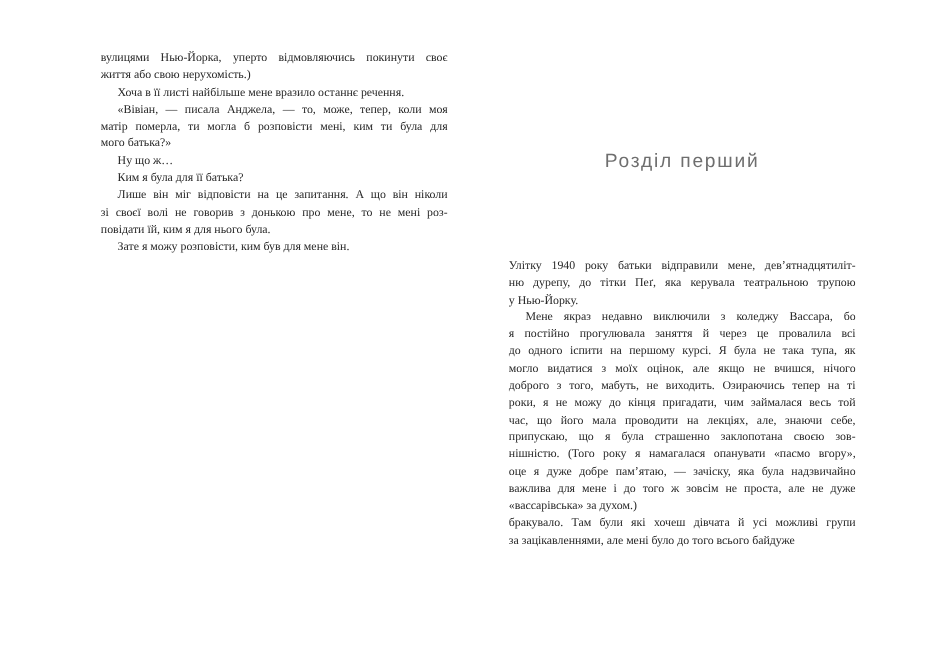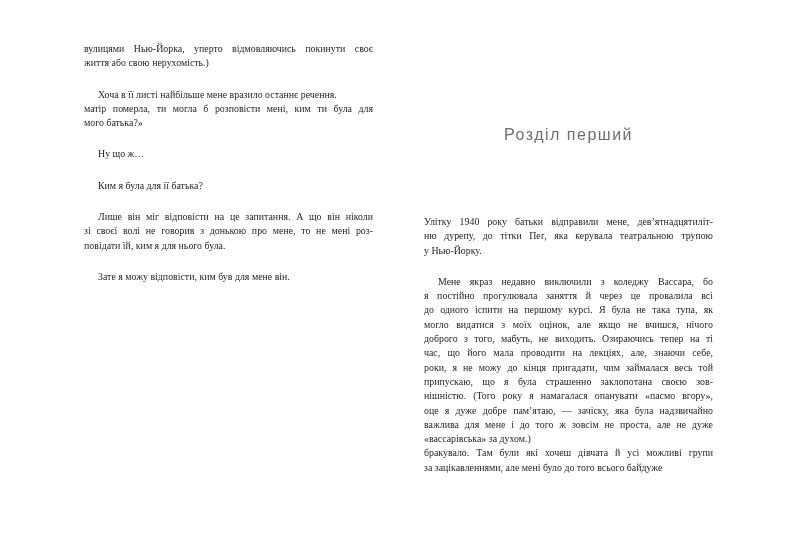--- a/index.html
+++ b/index.html
@@ -36,21 +36,21 @@
   #left-text  { left: 84px;  top: 42px; }
   #right-text { left: 30px;  top: 215px; } 
 
   .line {
     height: 14.3px;
     overflow: hidden;
     text-align: justify;
     text-align-last: justify;
   }
   .line.final  { text-align-last: left; }
-  .line.indent { text-indent: 14px; margin-top: 17px; }
+  .line.indent { text-indent: 14px; }
 
   .chapter-title {
     position: absolute;
     left: 30px;            
     top: 126px;
     width: 289px;
     margin: 0;
     text-align: center;
     font-family: "Liberation Sans", sans-serif;
     font-weight: 400;
@@ -74,44 +74,45 @@
 </head>
 <body style="background: rgb(255, 255, 255);">
 
 <div class="spread">
 
   <div class="page page-left">
     <div class="text-block" id="left-text" style="color: rgb(38, 38, 38);">
         <div class="line">вулицями Нью-Йорка, уперто відмовляючись покинути своє</div>
         <div class="line final">життя або свою нерухомість.)</div>
         <div class="line indent final">Хоча в її листі найбільше мене вразило останнє речення.</div>
+        <div class="line indent">«Вівіан, — писала Анджела, — то, може, тепер, коли моя</div>
         <div class="line">матір померла, ти могла б розповісти мені, ким ти була для</div>
         <div class="line final">мого батька?»</div>
         <div class="line indent final">Ну що ж…</div>
         <div class="line indent final">Ким я була для її батька?</div>
         <div class="line indent">Лише він міг відповісти на це запитання. А що він ніколи</div>
         <div class="line">зі своєї волі не говорив з донькою про мене, то не мені роз-</div>
         <div class="line final">повідати їй, ким я для нього була.</div>
-        <div class="line indent final">Зате я можу відповісти, ким був для мене він.</div>
+        <div class="line indent final">Зате я можу розповісти, ким був для мене він.</div>
       </div>
   </div>
 
   <div class="page page-right">
     <h1 class="chapter-title" style="color: rgb(110, 110, 110);">Розділ перший</h1>
     <div class="text-block" id="right-text" style="color: rgb(38, 38, 38);">
         <div class="line">Улітку 1940 року батьки відправили мене, дев’ятнадцятиліт-</div>
         <div class="line">ню дурепу, до тітки Пеґ, яка керувала театральною трупою</div>
         <div class="line final">у Нью-Йорку.</div>
         <div class="line indent">Мене якраз недавно виключили з коледжу Вассара, бо</div>
         <div class="line">я постійно прогулювала заняття й через це провалила всі</div>
         <div class="line">до одного іспити на першому курсі. Я була не така тупа, як</div>
         <div class="line">могло видатися з моїх оцінок, але якщо не вчишся, нічого</div>
         <div class="line">доброго з того, мабуть, не виходить. Озираючись тепер на ті</div>
+        <div class="line">роки, я не можу до кінця пригадати, чим займалася весь той</div>
         <div class="line">час, що його мала проводити на лекціях, але, знаючи себе,</div>
-        <div class="line">роки, я не можу до кінця пригадати, чим займалася весь той</div>
         <div class="line">припускаю, що я була страшенно заклопотана своєю зов-</div>
         <div class="line">нішністю. (Того року я намагалася опанувати «пасмо вгору»,</div>
         <div class="line">оце я дуже добре пам’ятаю, — зачіску, яка була надзвичайно</div>
         <div class="line">важлива для мене і до того ж зовсім не проста, але не дуже</div>
         <div class="line final">«вассарівська» за духом.)</div>
         <div class="line">бракувало. Там були які хочеш дівчата й усі можливі групи</div>
         <div class="line final">за зацікавленнями, але мені було до того всього байдуже</div>
       </div>
   </div>
 

